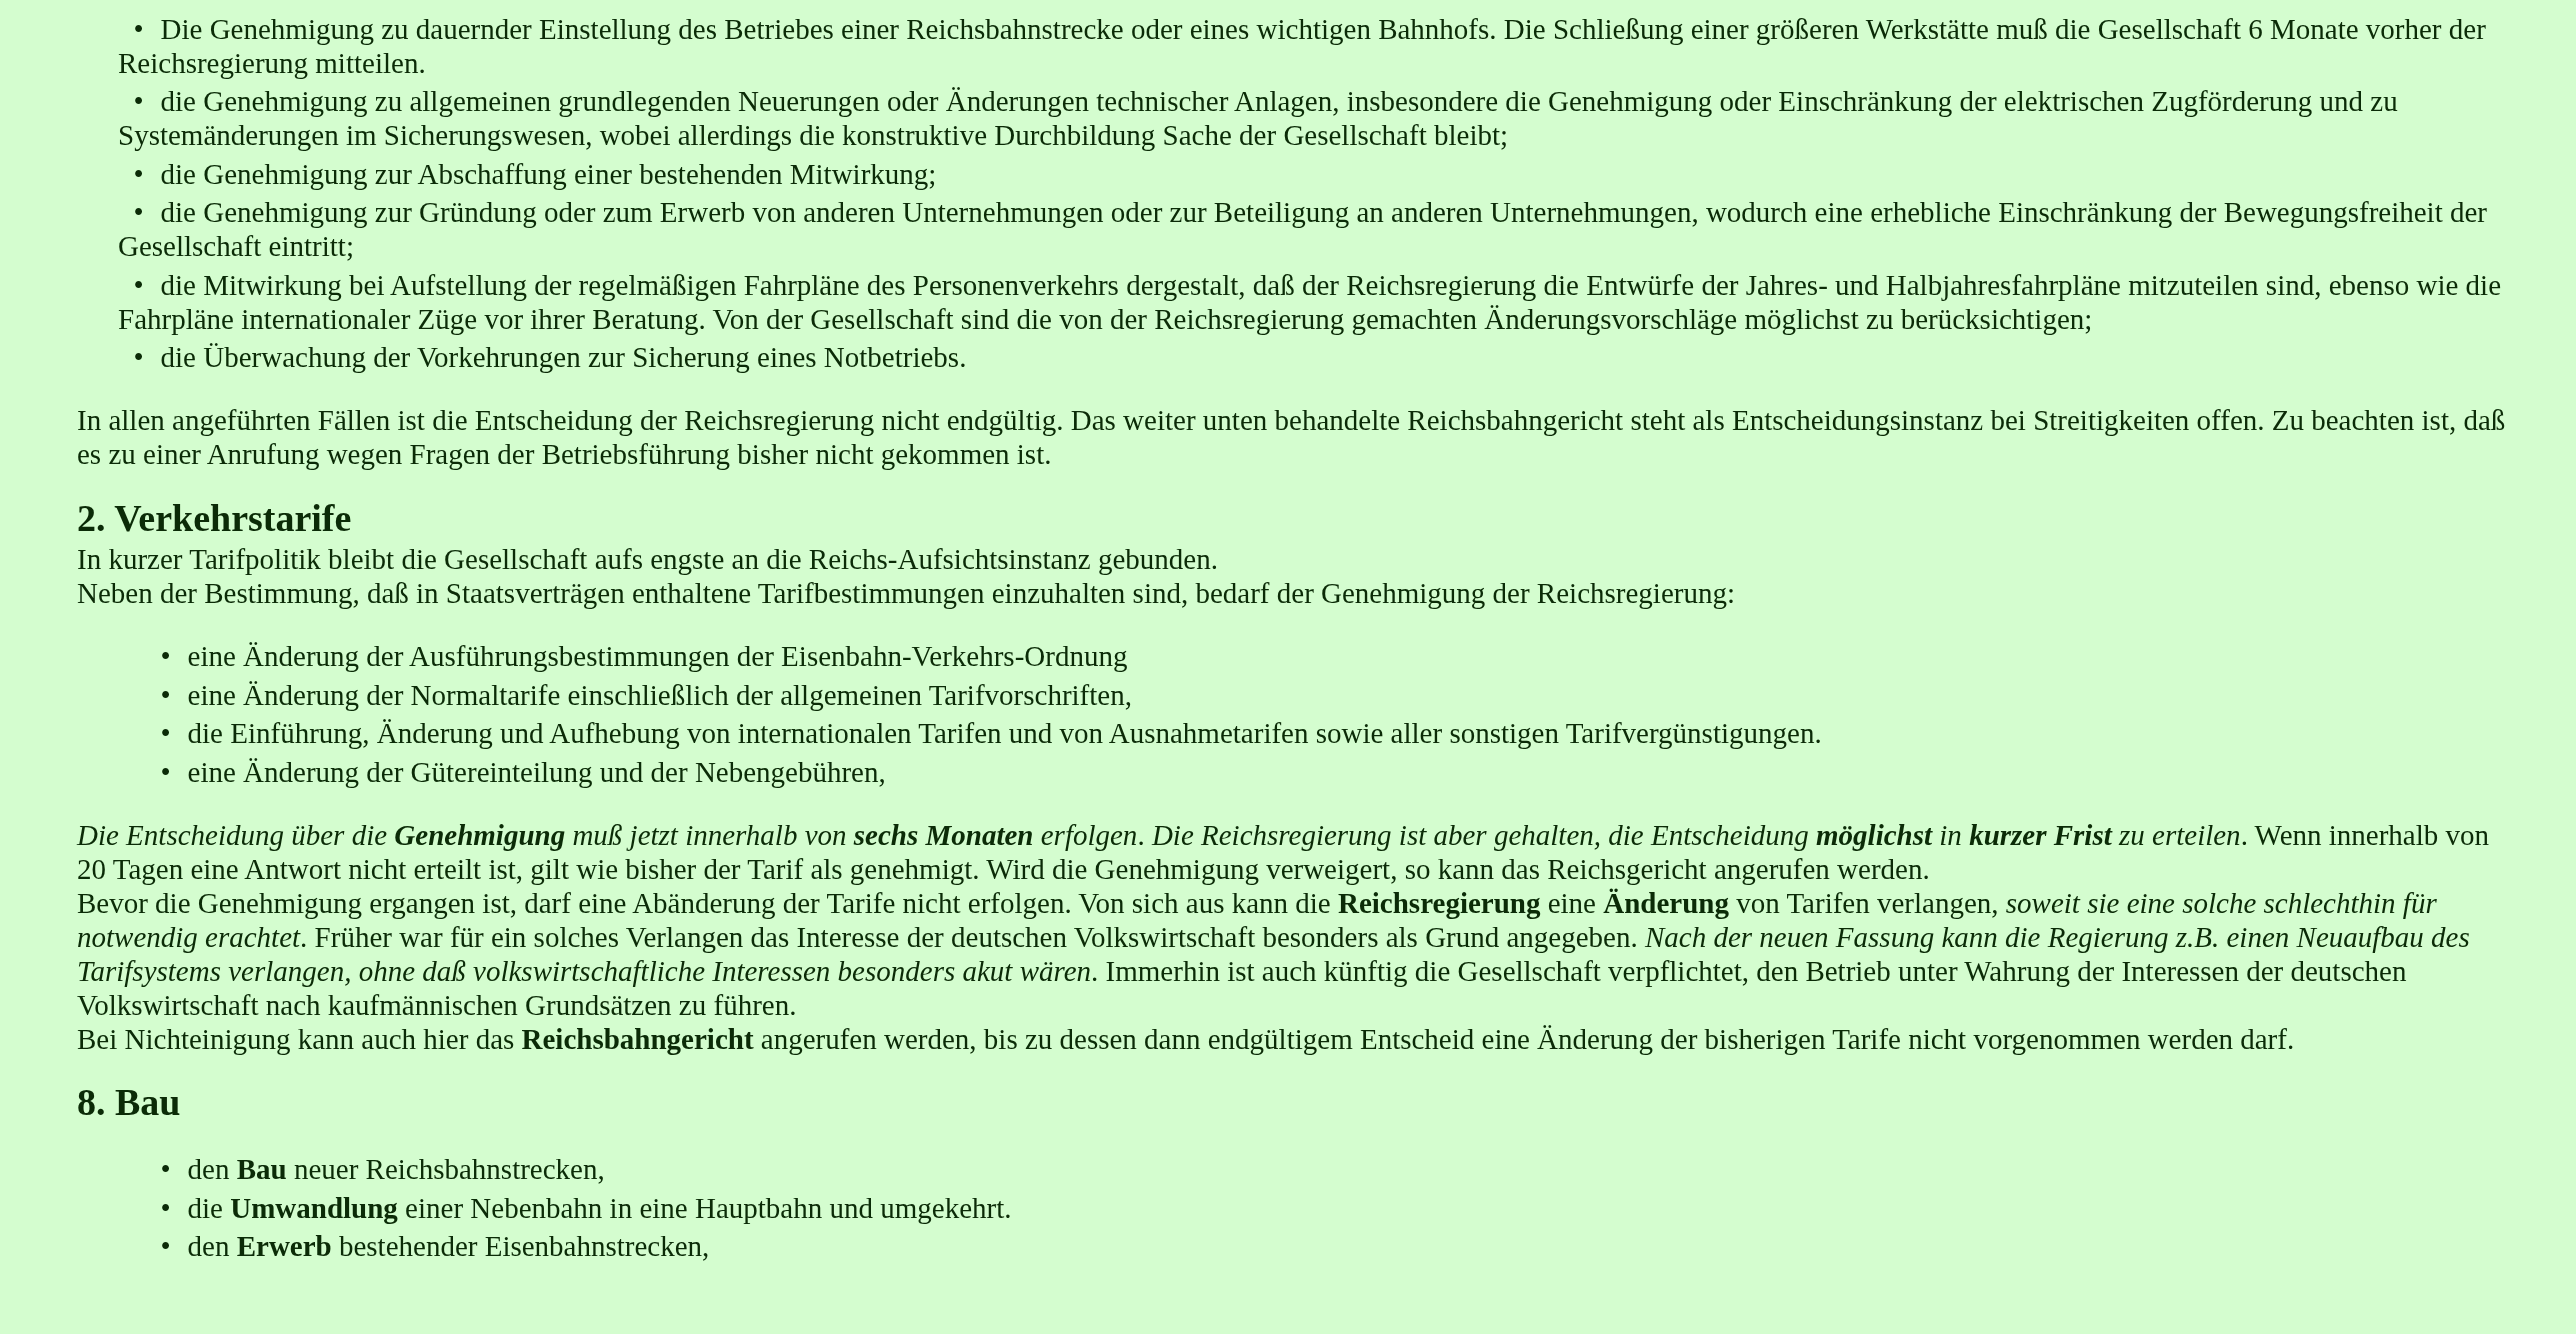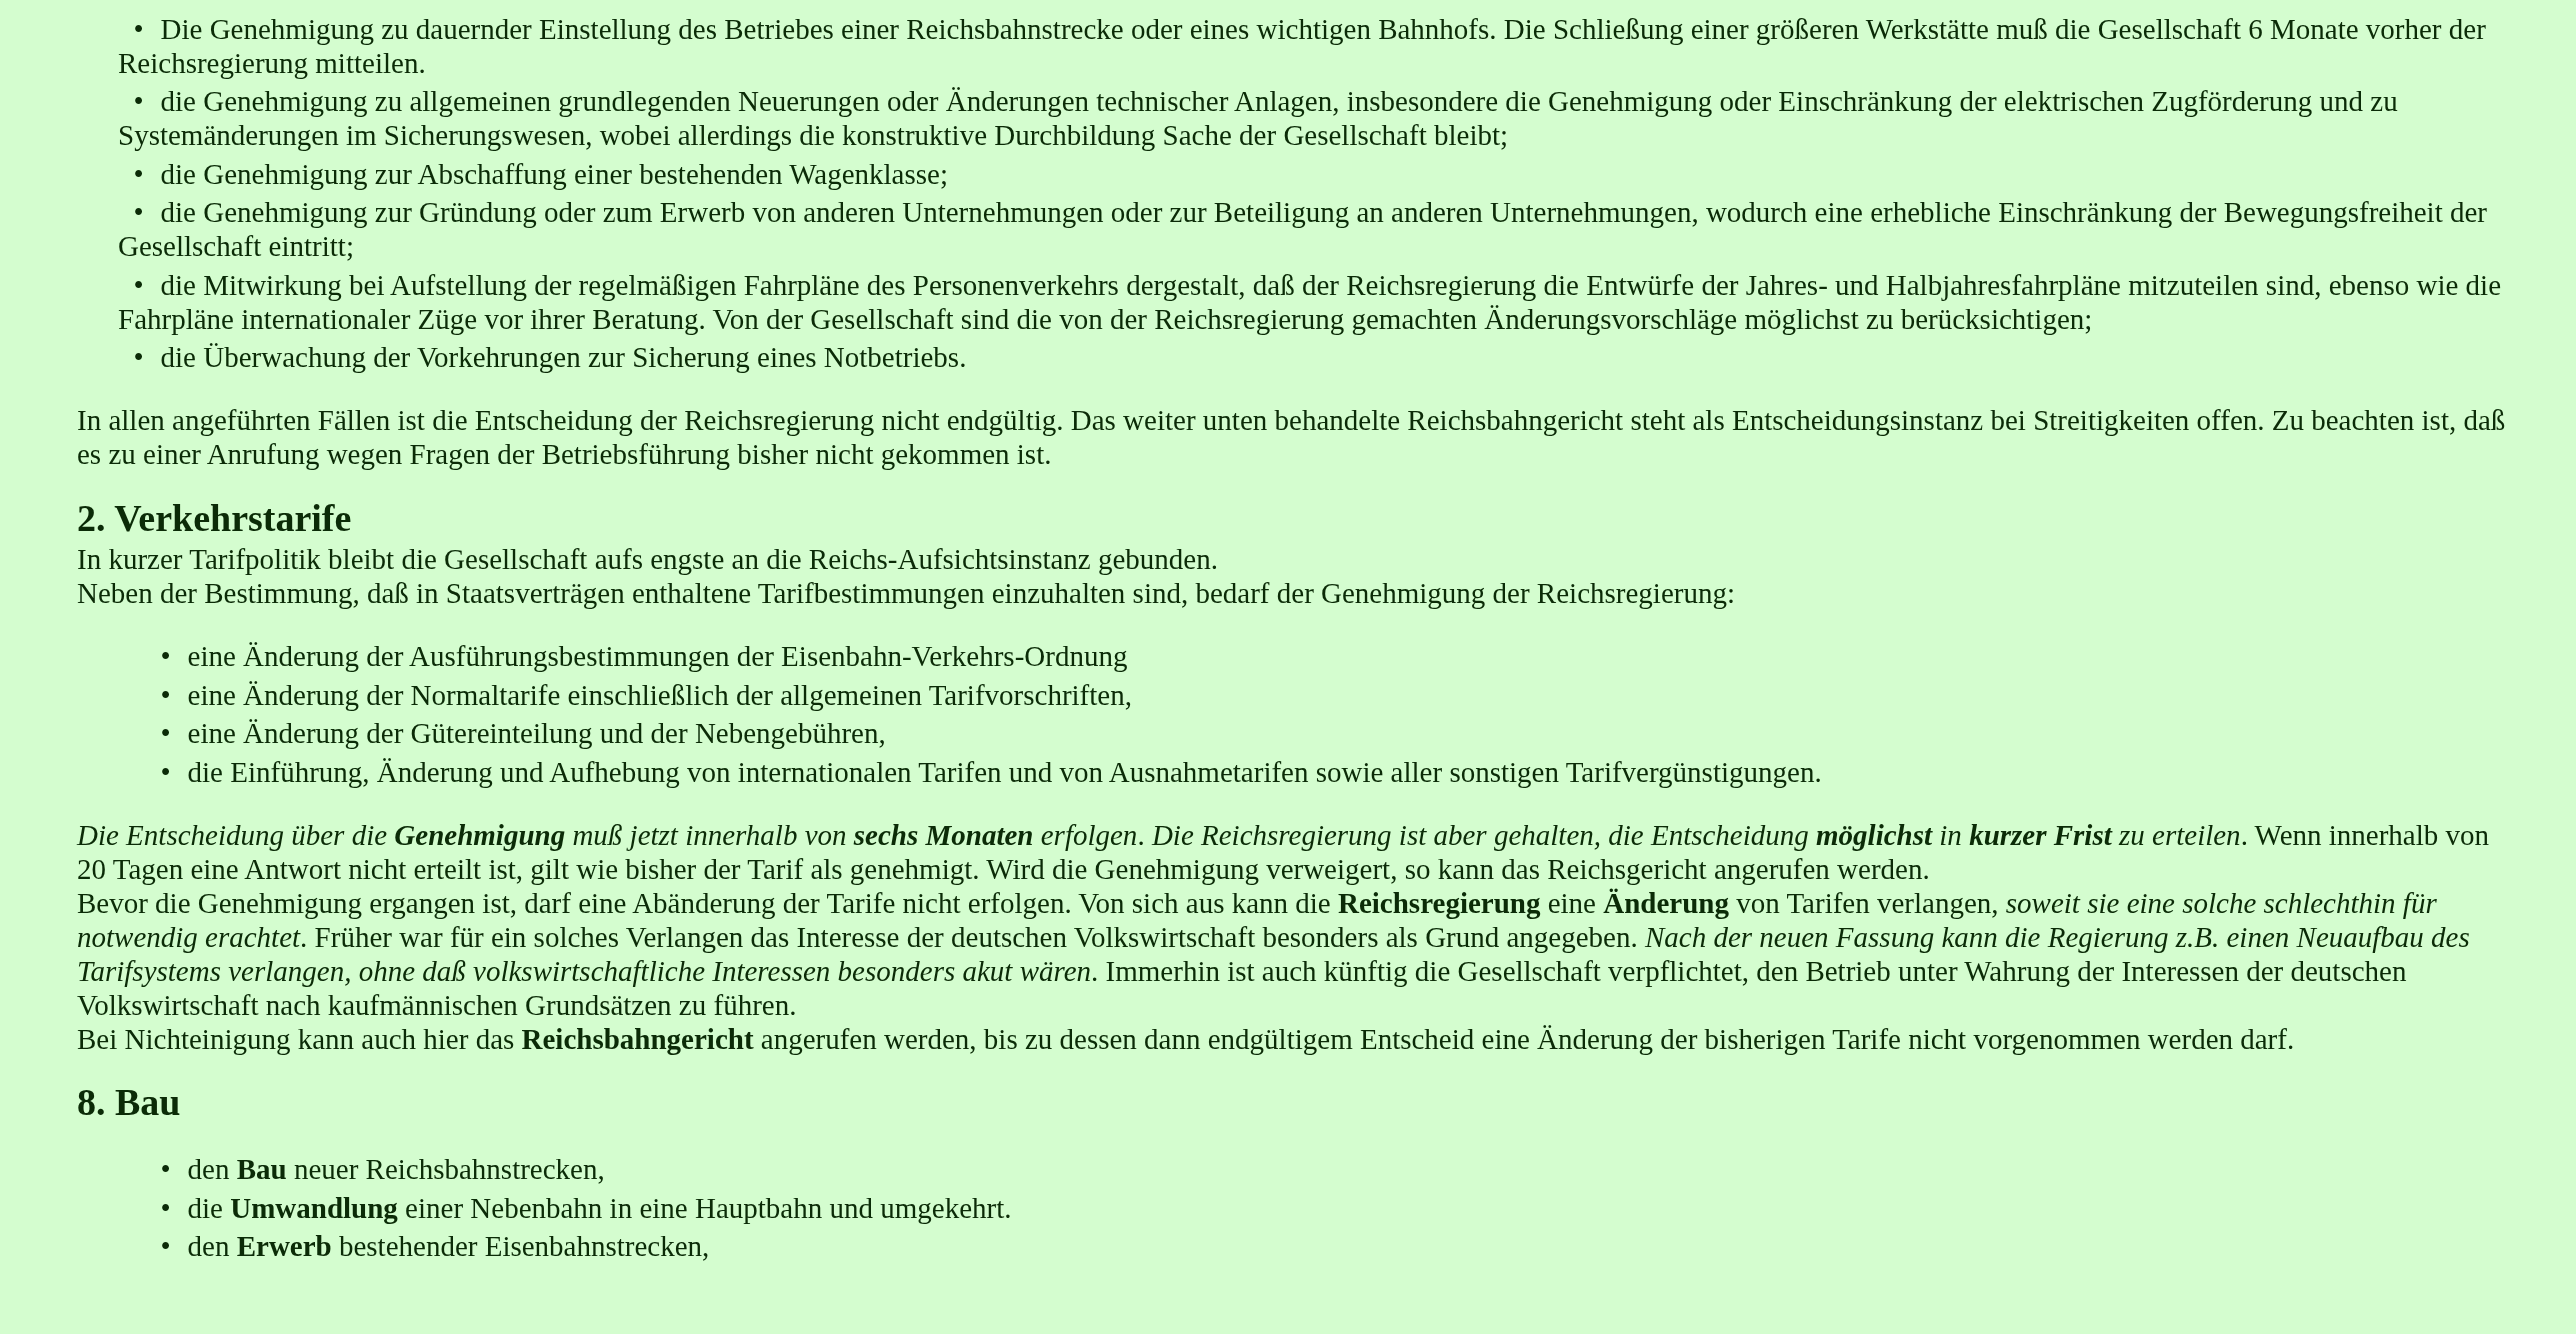--- a/index.html
+++ b/index.html
@@ -56,38 +56,38 @@
   .run.bi { font-weight: bold;   font-style: italic; }
 </style>
 </head>
 <body>
 
 <div class="article">
 
   <ul class="first">
     <li><span class="bullet">•</span><span class="run r">Die Genehmigung zu dauernder Einstellung des Betriebes einer Reichsbahnstrecke oder eines wichtigen Bahnhofs. Die Schließung einer größeren Werkstätte muß die Gesellschaft 6 Monate vorher der Reichsregierung mitteilen.</span></li>
     <li><span class="bullet">•</span><span class="run r">die Genehmigung zu allgemeinen grundlegenden Neuerungen oder Änderungen technischer Anlagen, insbesondere die Genehmigung oder Einschränkung der elektrischen Zugförderung und zu Systemänderungen im Sicherungswesen, wobei allerdings die konstruktive Durchbildung Sache der Gesellschaft bleibt;</span></li>
-    <li><span class="bullet">•</span><span class="run r">die Genehmigung zur Abschaffung einer bestehenden Wagenklasse;</span></li>
+    <li><span class="bullet">•</span><span class="run r">die Genehmigung zur Abschaffung einer bestehenden Mitwirkung;</span></li>
     <li><span class="bullet">•</span><span class="run r">die Genehmigung zur Gründung oder zum Erwerb von anderen Unternehmungen oder zur Beteiligung an anderen Unternehmungen, wodurch eine erhebliche Einschränkung der Bewegungsfreiheit der Gesellschaft eintritt;</span></li>
     <li><span class="bullet">•</span><span class="run r">die Mitwirkung bei Aufstellung der regelmäßigen Fahrpläne des Personenverkehrs dergestalt, daß der Reichsregierung die Entwürfe der Jahres- und Halbjahresfahrpläne mitzuteilen sind, ebenso wie die Fahrpläne internationaler Züge vor ihrer Beratung. Von der Gesellschaft sind die von der Reichsregierung gemachten Änderungsvorschläge möglichst zu berücksichtigen;</span></li>
     <li><span class="bullet">•</span><span class="run r">die Überwachung der Vorkehrungen zur Sicherung eines Notbetriebs.</span></li>
   </ul>
 
   <p><span class="run r">In allen angeführten Fällen ist die Entscheidung der Reichsregierung nicht endgültig. Das weiter unten behandelte Reichsbahngericht steht als Entscheidungsinstanz bei Streitigkeiten offen. Zu beachten ist, daß es zu einer Anrufung wegen Fragen der Betriebsführung bisher nicht gekommen ist.</span></p>
 
   <h3>2. Verkehrstarife</h3>
 
   <p><span class="run r">In kurzer Tarifpolitik bleibt die Gesellschaft aufs engste an die Reichs-Aufsichtsinstanz gebunden.</span></p>
   <p><span class="run r">Neben der Bestimmung, daß in Staatsverträgen enthaltene Tarifbestimmungen einzuhalten sind, bedarf der Genehmigung der Reichsregierung:</span></p>
 
   <ul class="indent2">
     <li><span class="bullet">•</span><span class="run r">eine Änderung der Ausführungsbestimmungen der Eisenbahn-Verkehrs-Ordnung</span></li>
     <li><span class="bullet">•</span><span class="run r">eine Änderung der Normaltarife einschließlich der allgemeinen Tarifvorschriften,</span></li>
+    <li><span class="bullet">•</span><span class="run r">die Einführung, Änderung und Aufhebung von internationalen Tarifen und von Ausnahmetarifen sowie aller sonstigen Tarifvergünstigungen.</span></li>
     <li><span class="bullet">•</span><span class="run r">eine Änderung der Gütereinteilung und der Nebengebühren,</span></li>
-    <li><span class="bullet">•</span><span class="run r">die Einführung, Änderung und Aufhebung von internationalen Tarifen und von Ausnahmetarifen sowie aller sonstigen Tarifvergünstigungen.</span></li>
   </ul>
 
   <p><span class="run i">Die Entscheidung über die </span><span class="run bi">Genehmigung</span><span class="run i"> muß jetzt innerhalb von </span><span class="run bi">sechs Monaten</span><span class="run i"> erfolgen</span><span class="run r">. </span><span class="run i">Die Reichsregierung ist aber gehalten, die Entscheidung </span><span class="run bi">möglichst</span><span class="run i"> in </span><span class="run bi">kurzer Frist</span><span class="run i"> zu erteilen</span><span class="run r">. Wenn innerhalb von 20 Tagen eine Antwort nicht erteilt ist, gilt wie bisher der Tarif als genehmigt. Wird die Genehmigung verweigert, so kann das Reichsgericht angerufen werden.</span></p>
   <p><span class="run r">Bevor die Genehmigung ergangen ist, darf eine Abänderung der Tarife nicht erfolgen. Von sich aus kann die </span><span class="run b">Reichsregierung</span><span class="run r"> eine </span><span class="run b">Änderung</span><span class="run r"> von Tarifen verlangen, </span><span class="run i">soweit sie eine solche schlechthin für notwendig erachtet</span><span class="run r">. Früher war für ein solches Verlangen das Interesse der deutschen Volkswirtschaft besonders als Grund angegeben. </span><span class="run i">Nach der neuen Fassung kann die Regierung z.B. einen Neuaufbau des Tarifsystems verlangen, ohne daß volkswirtschaftliche Interessen besonders akut wären</span><span class="run r">. Immerhin ist auch künftig die Gesellschaft verpflichtet, den Betrieb unter Wahrung der Interessen der deutschen Volkswirtschaft nach kaufmännischen Grundsätzen zu führen.</span></p>
   <p><span class="run r">Bei Nichteinigung kann auch hier das </span><span class="run b">Reichsbahngericht</span><span class="run r"> angerufen werden, bis zu dessen dann endgültigem Entscheid eine Änderung der bisherigen Tarife nicht vorgenommen werden darf.</span></p>
 
   <h3>8. Bau</h3>
 
 
   <ul class="indent2">

